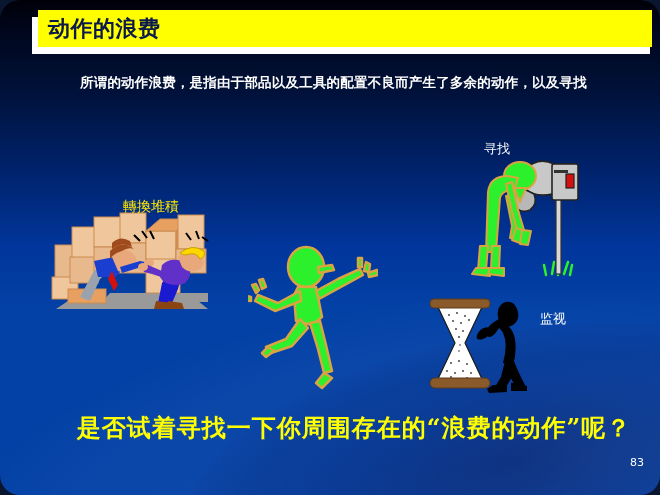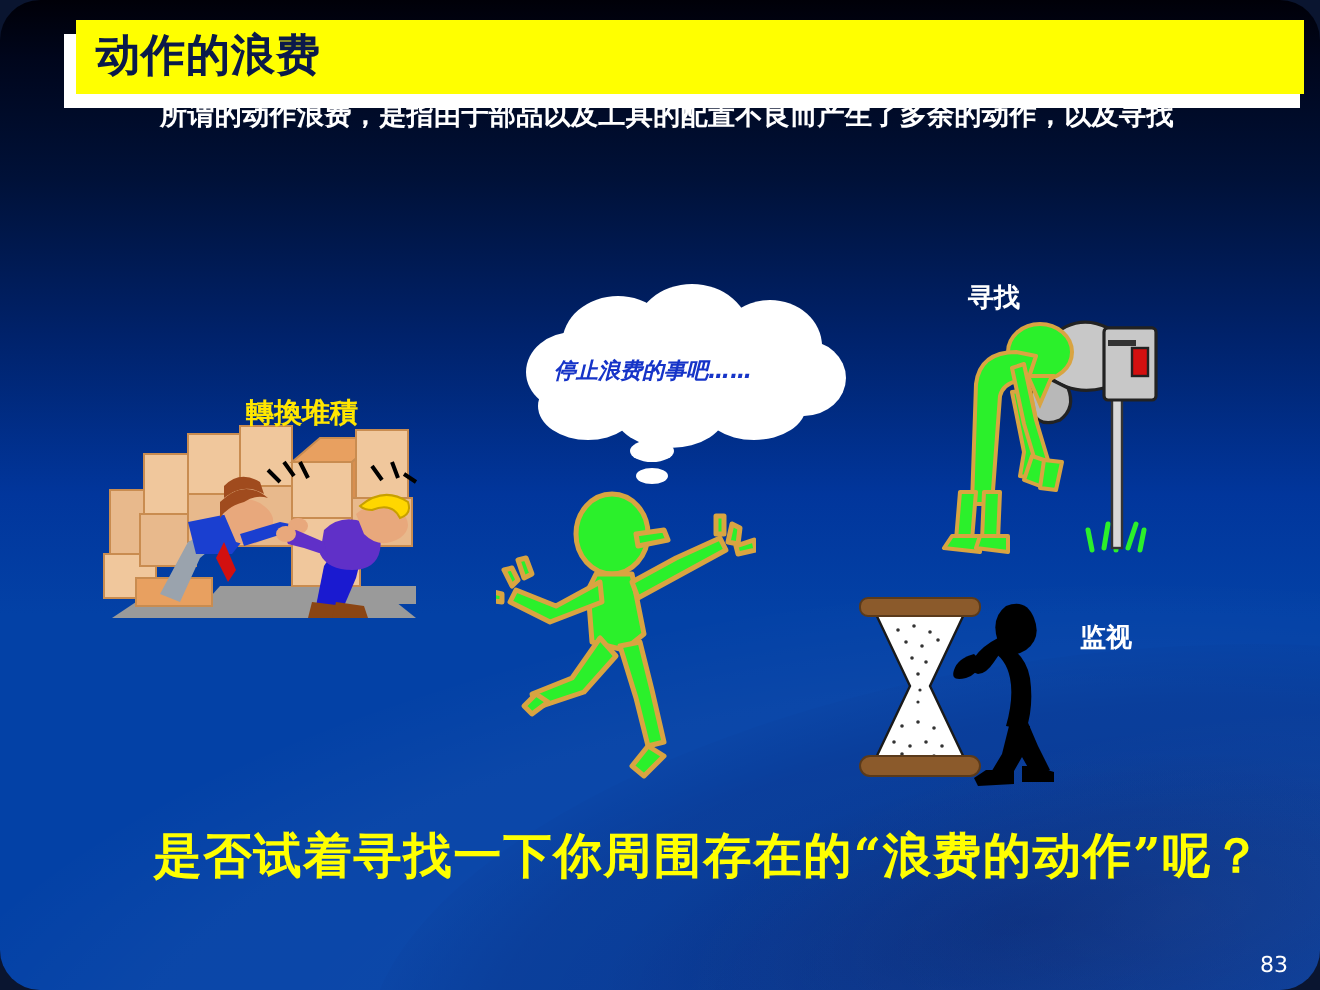--- a/index.html
+++ b/index.html
@@ -94,21 +94,21 @@
     font-size: 22px;
     font-weight: bold;
     letter-spacing: 0.5px;
     white-space: nowrap;
   }
 
   
   .body-text {
     position: absolute;
     left: 80px;
-    top: 48px;
+    top: 72px;
     width: 560px;
     color: #ffffff;
     font-size: 13.5px;
     font-weight: bold;
     line-height: 20px;
     letter-spacing: 0.2px;
   }
   .body-text div { white-space: nowrap; }
 
   
@@ -124,31 +124,31 @@
     font-weight: bold;
     letter-spacing: 1px;
     white-space: nowrap;
     padding-left: 24px;
   }
 
   
   .page-number {
     position: absolute;
     right: 16px;
-    bottom: 6px;
+    bottom: 26px;
     color: #ffffff;
     font-size: 11px;
     font-family: "DejaVu Sans", "Liberation Sans", sans-serif;
   }
 
   
   .label {
     position: absolute;
     font-size: 13px;
-    font-weight: bold;
+    font-weight: normal;
     white-space: nowrap;
   }
   .label-stack { left: 75px; top: 198px; color: #ffe600; font-size: 14px; padding-left: 48px; }
   .label-search { left: 484px; top: 140px; color: #ffffff; }
   .label-watch  { left: 540px; top: 310px; color: #ffffff; }
 
   
   .cloud-wrap { position: absolute; left: 255px; top: 142px; width: 175px; height: 105px; }
   .cloud-wrap .puff {
     position: absolute;
@@ -235,34 +235,20 @@
         <path d="M112,66 l-14,-6 l-6,2 l2,5 l8,2 l12,4 z" fill="#6030c8"></path>
         <ellipse cx="93" cy="62" rx="5" ry="4" fill="#e8a87c"></ellipse>
         <path d="M106,96 l16,2 l2,6 l-20,0 z" fill="#8b4513"></path>
         <path d="M118,96 l14,2 l2,6 l-18,0 z" fill="#8b4513"></path>
         <path d="M136,28 l5,7 M146,26 l3,8 M152,32 l6,4" stroke="#000" stroke-width="2" fill="none"></path>
       </g>
     </svg>
   </div>
   <div class="label label-stack">轉換堆積</div>
 
-  <div class="cloud-wrap">
-    <div class="puff" style="left:8px;  top:24px; width:48px; height:40px;"></div>
-    <div class="puff" style="left:26px; top:6px;  width:56px; height:48px;"></div>
-    <div class="puff" style="left:62px; top:0px;  width:58px; height:50px;"></div>
-    <div class="puff" style="left:104px;top:8px;  width:52px; height:46px;"></div>
-    <div class="puff" style="left:126px;top:28px; width:42px; height:38px;"></div>
-    <div class="puff" style="left:14px; top:44px; width:50px; height:34px;"></div>
-    <div class="puff" style="left:52px; top:46px; width:56px; height:36px;"></div>
-    <div class="puff" style="left:96px; top:44px; width:52px; height:34px;"></div>
-    <div class="puff" style="left:40px; top:18px; width:96px; height:52px;"></div>
-    <div class="cloud-text">停止浪费的事吧……</div>
-    <div class="tail1"></div>
-    <div class="tail2"></div>
-  </div>
 
   <div class="art" style="left:248px; top:245px; width:130px; height:145px;">
     <svg width="130" height="145" viewBox="0 0 130 145">
       <g stroke="#d9a441" stroke-width="2.5" fill="#2bf02b" stroke-linejoin="round" stroke-linecap="round">
         <ellipse cx="58" cy="22" rx="18" ry="20"></ellipse>
         <path d="M70,22 l14,-2 l2,5 l-15,3 z"></path>
         <path d="M50,42 l18,0 l6,30 l-10,8 l-16,-4 l-2,-26 z"></path>
         <path d="M52,46 l-22,12 l-20,-8 l-3,6 l20,10 l26,-10 z"></path>
         <path d="M8,48 l-4,-8 l4,-1 l3,6 z"></path>
         <path d="M3,52 l-9,-2 l0,5 l9,1 z"></path>

